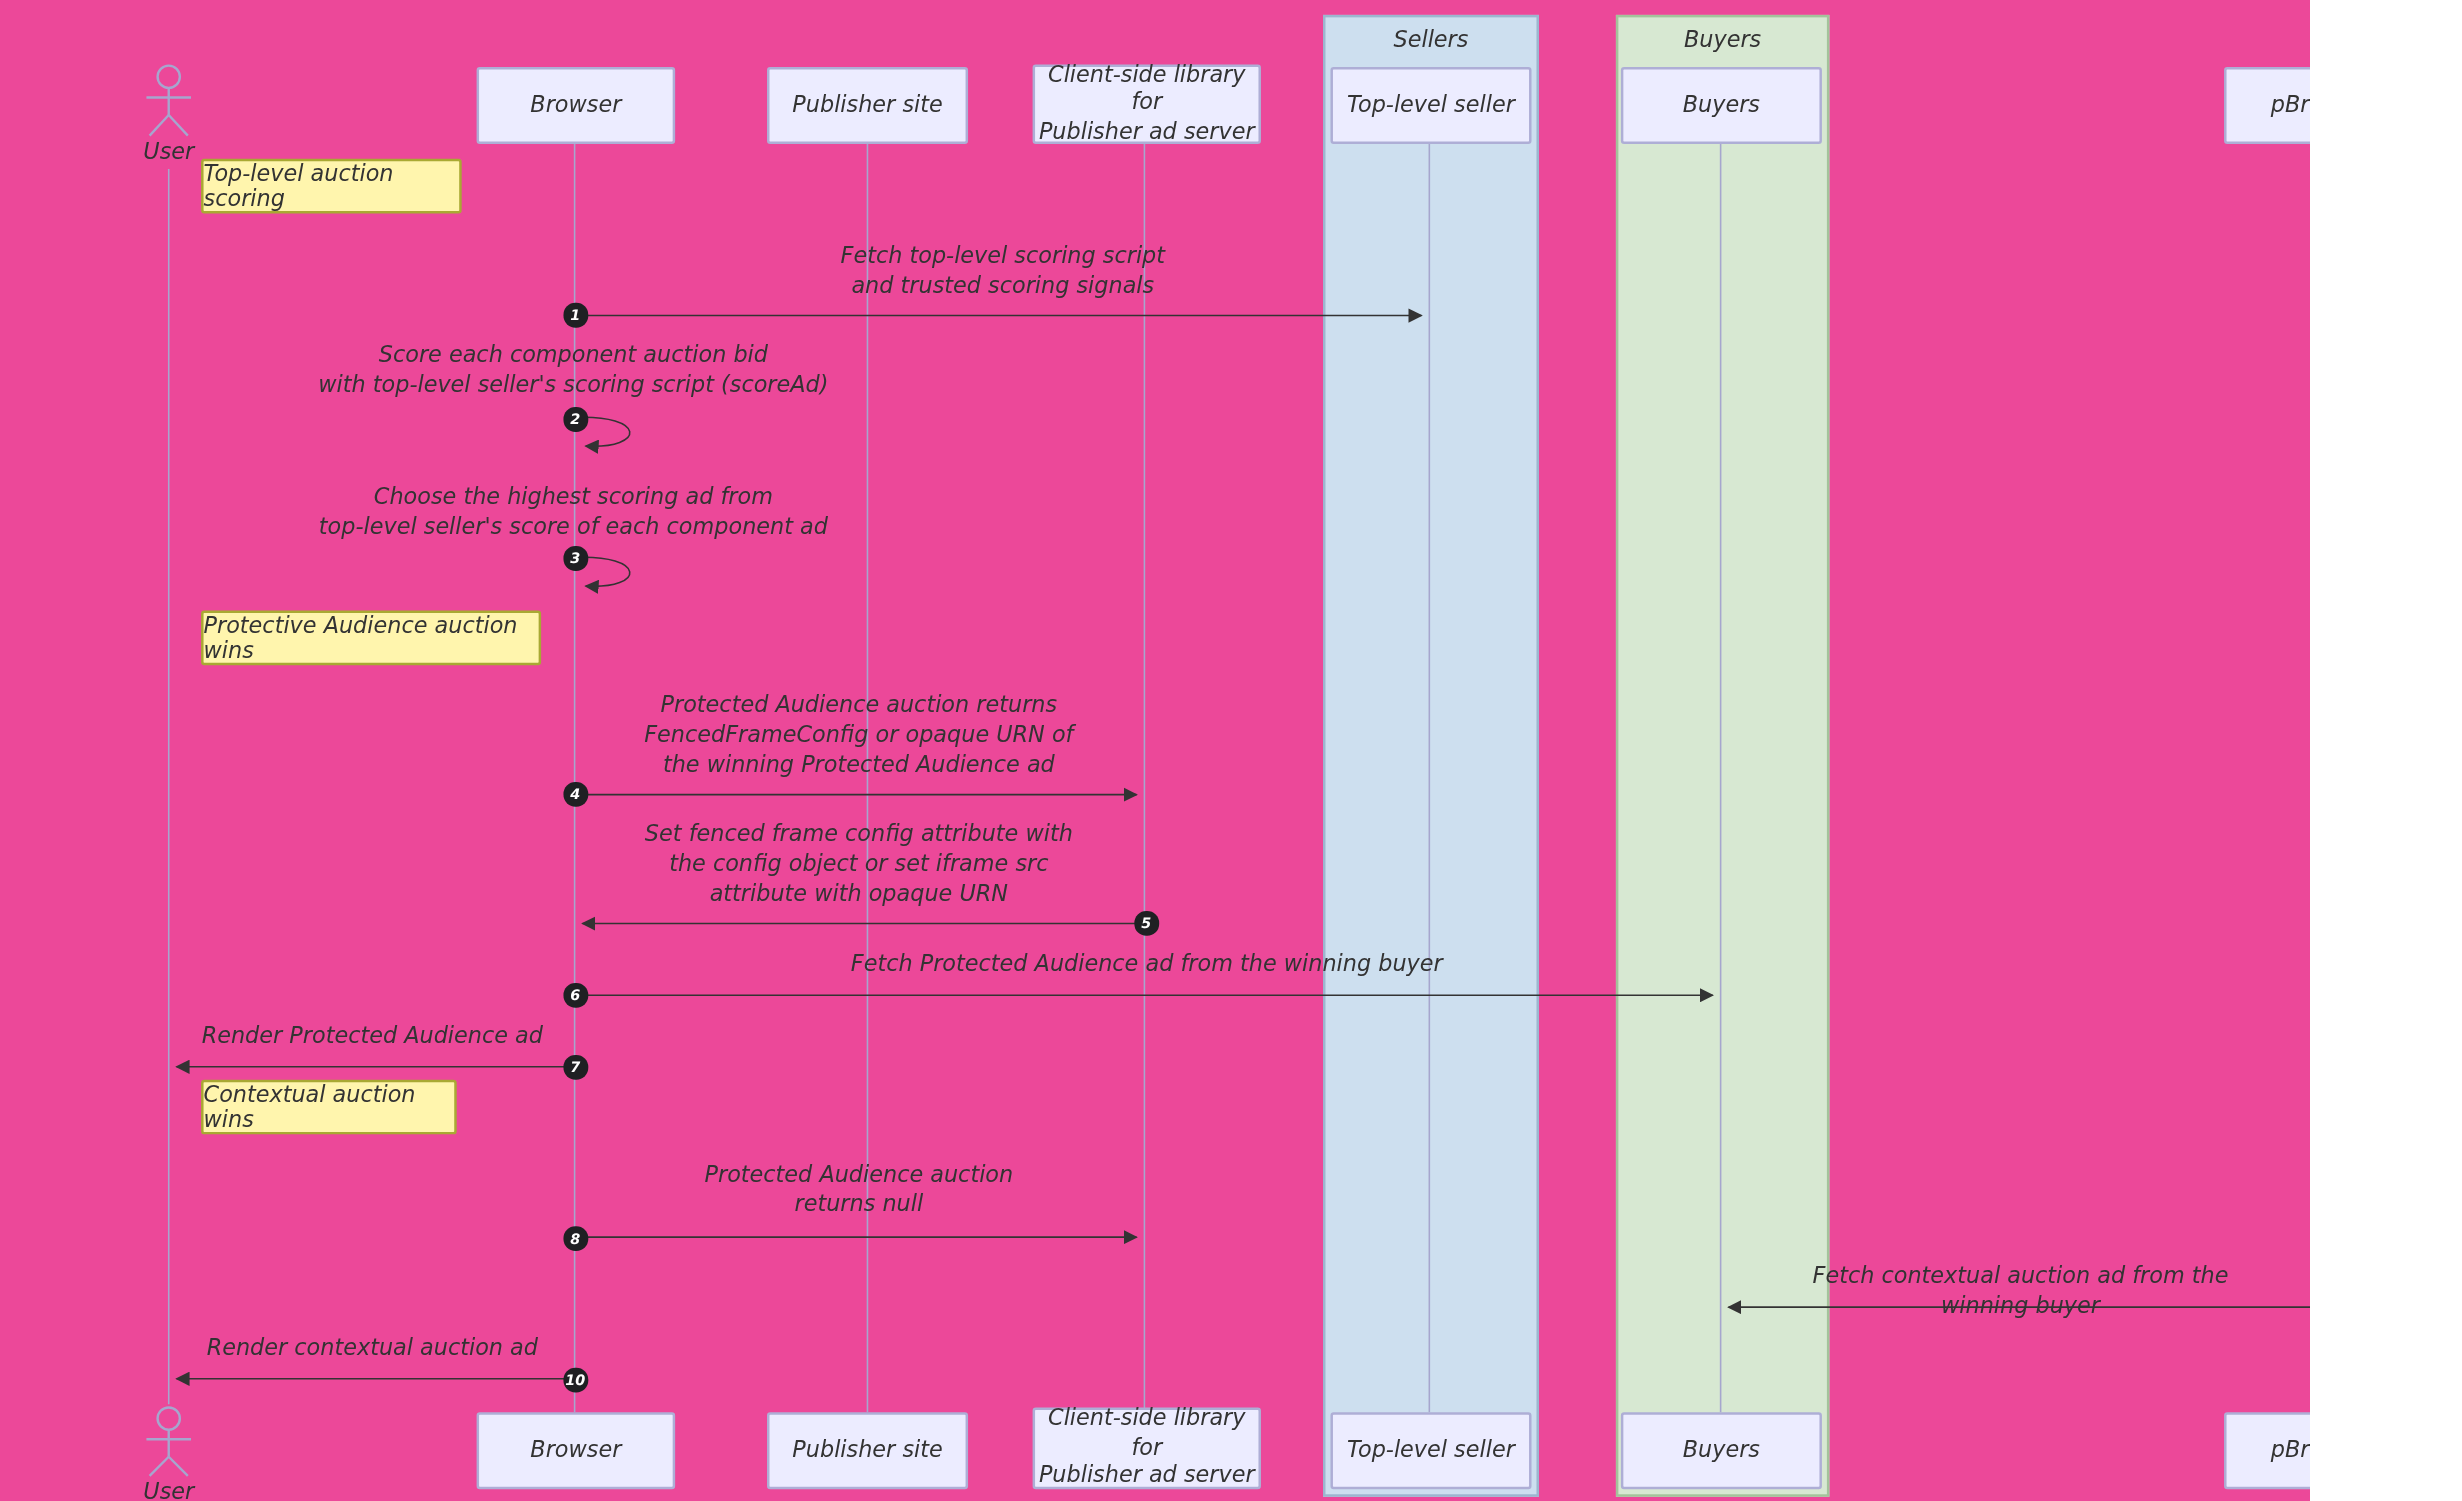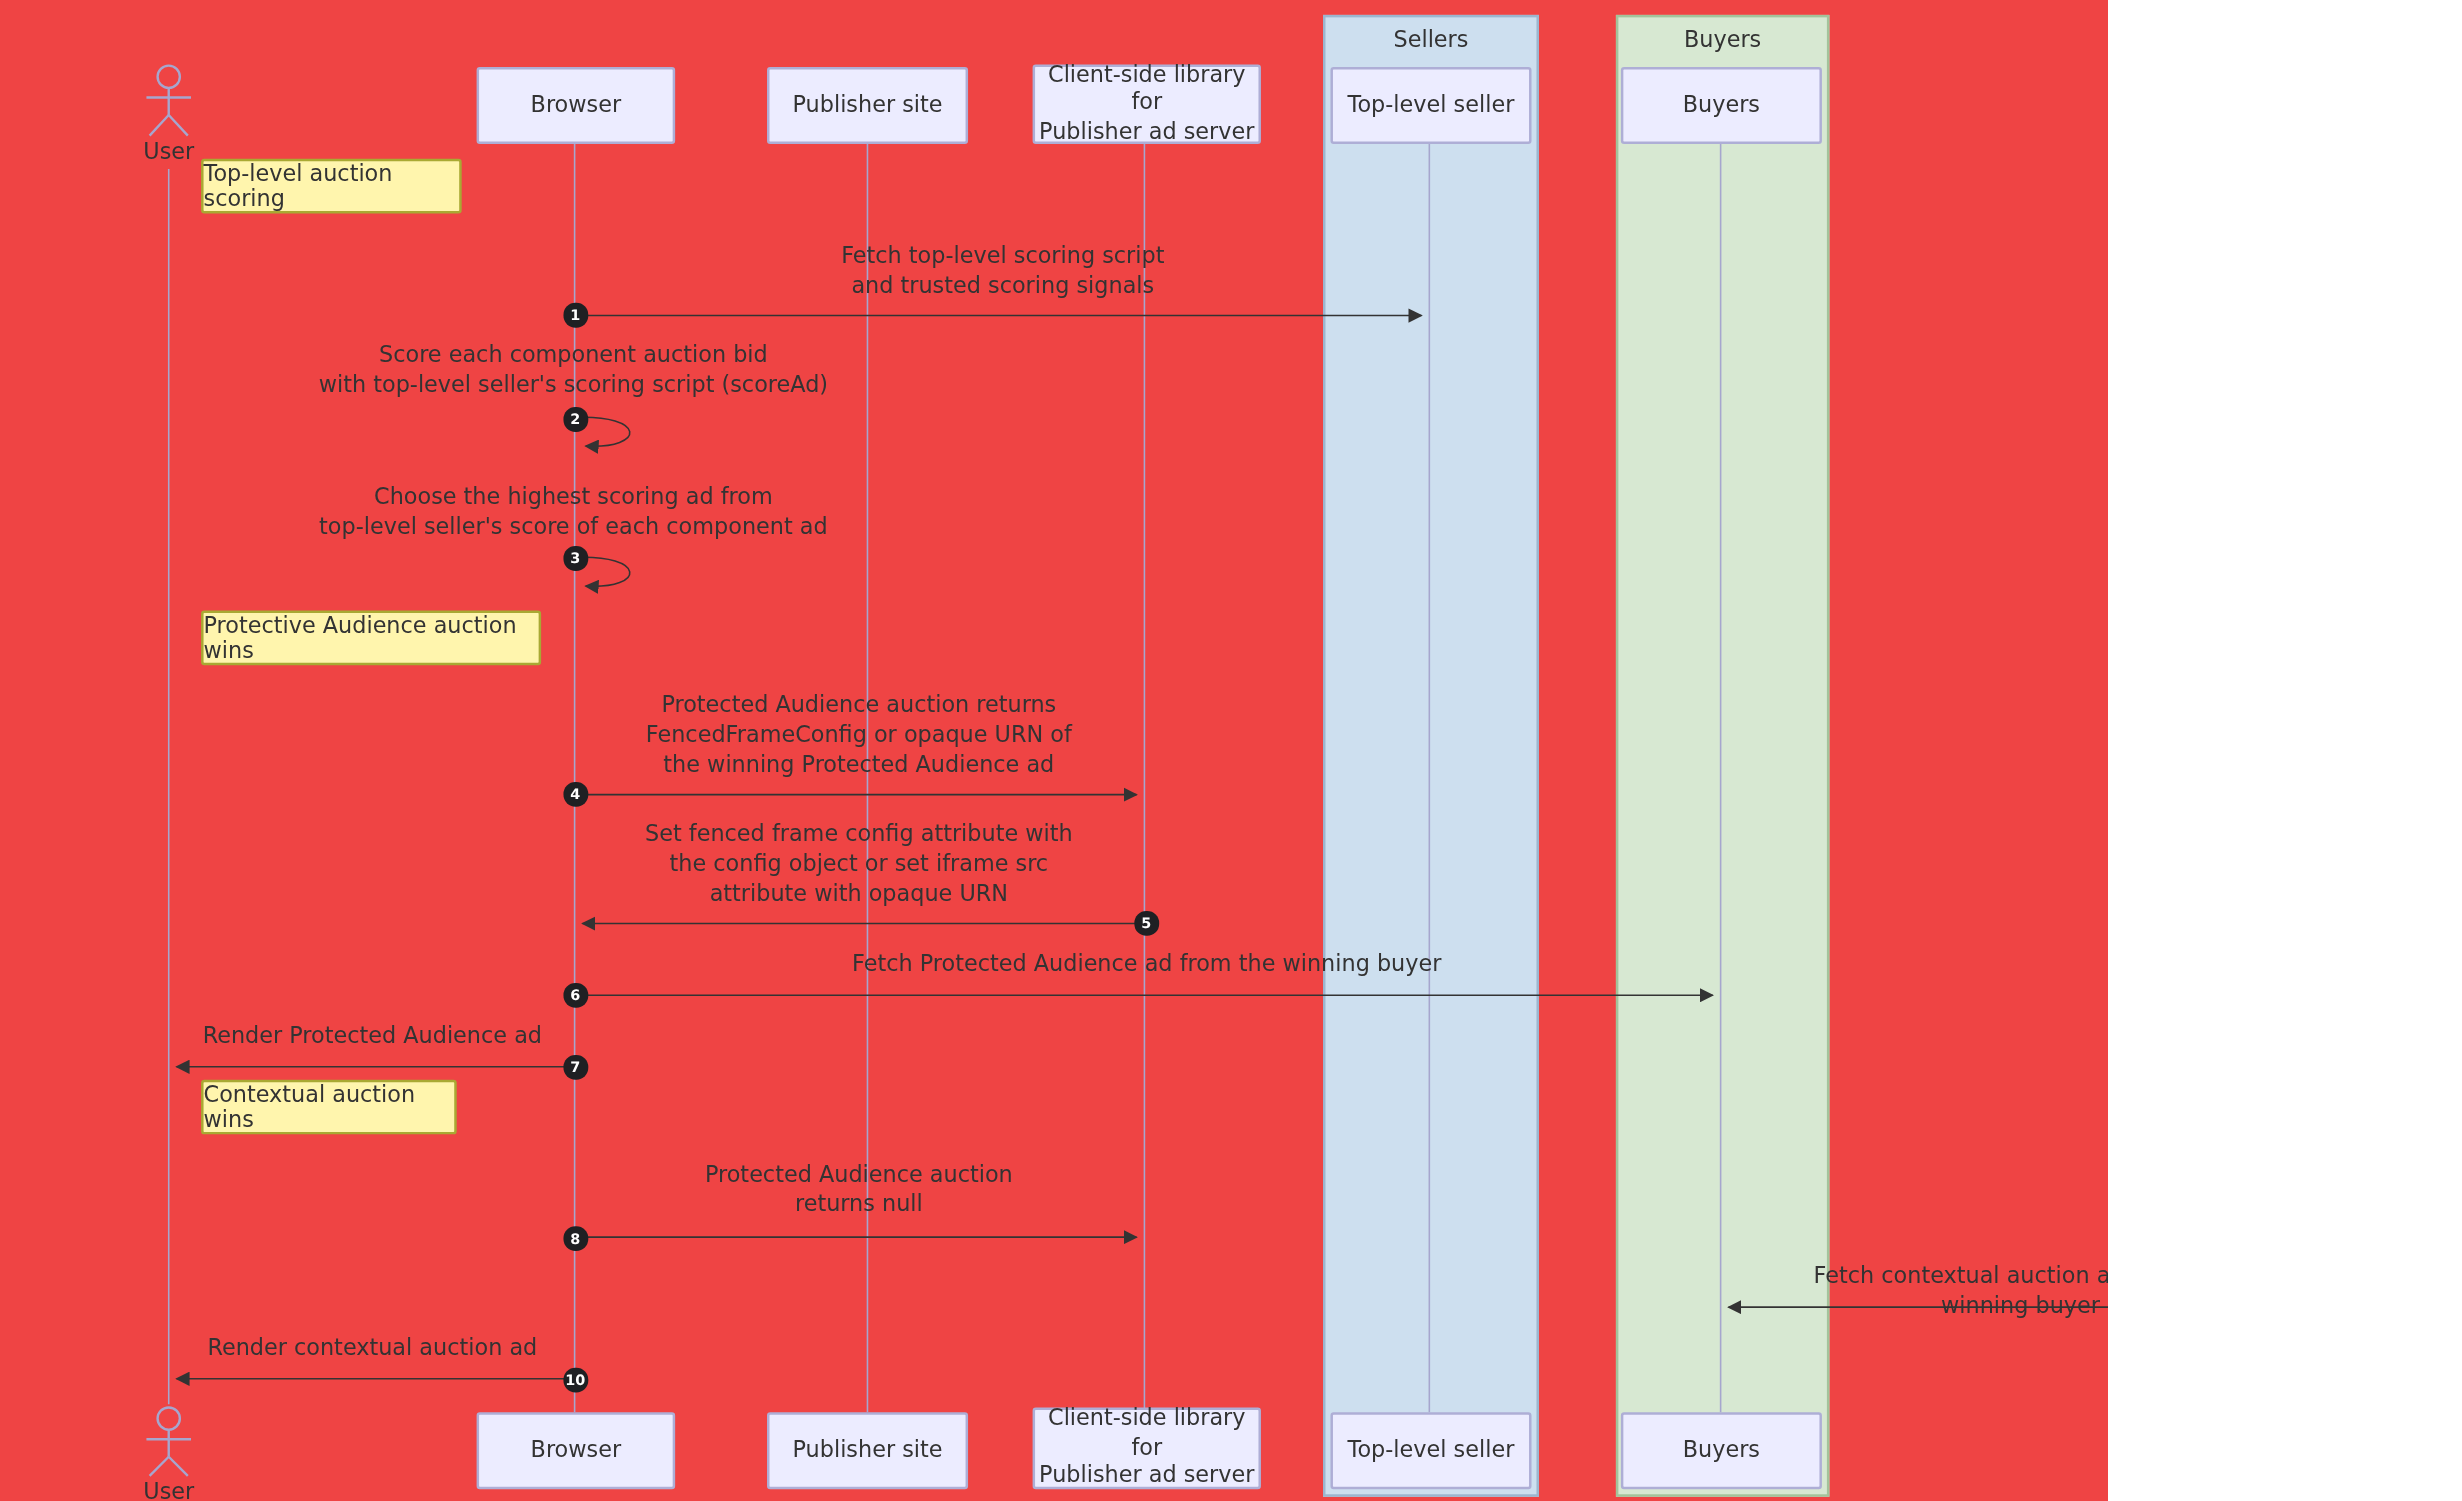--- a/index.html
+++ b/index.html
@@ -1,19 +1,19 @@
 <!DOCTYPE html>
 <html style="font-size:10.3px"><head>
 <meta charset="utf-8">
 <style>
   * { margin:0; padding:0; box-sizing:border-box; }
   html,body { background:#ffffff; }
   .stage {
-    position:relative; width:2108px; height:1501px;
-    background:#ef4444; overflow:hidden;
+    position:relative; width:2310px; height:1501px;
+    background:#ec4899; overflow:hidden;font-style:italic;
   }
   .diagram {
     position:absolute; left:0; top:0; width:992px; height:605px;
     transform:scale(2.4822); transform-origin:0 0;
     font-family:"DejaVu Sans","Liberation Sans",sans-serif;
     color:#333333;
   }
   svg.overlay { position:absolute; left:0; top:0; }
   .group { position:absolute; border:0.6px solid transparent; }
   .group.sellers { background:#cddfef; border-color:#9cb6cf; }

